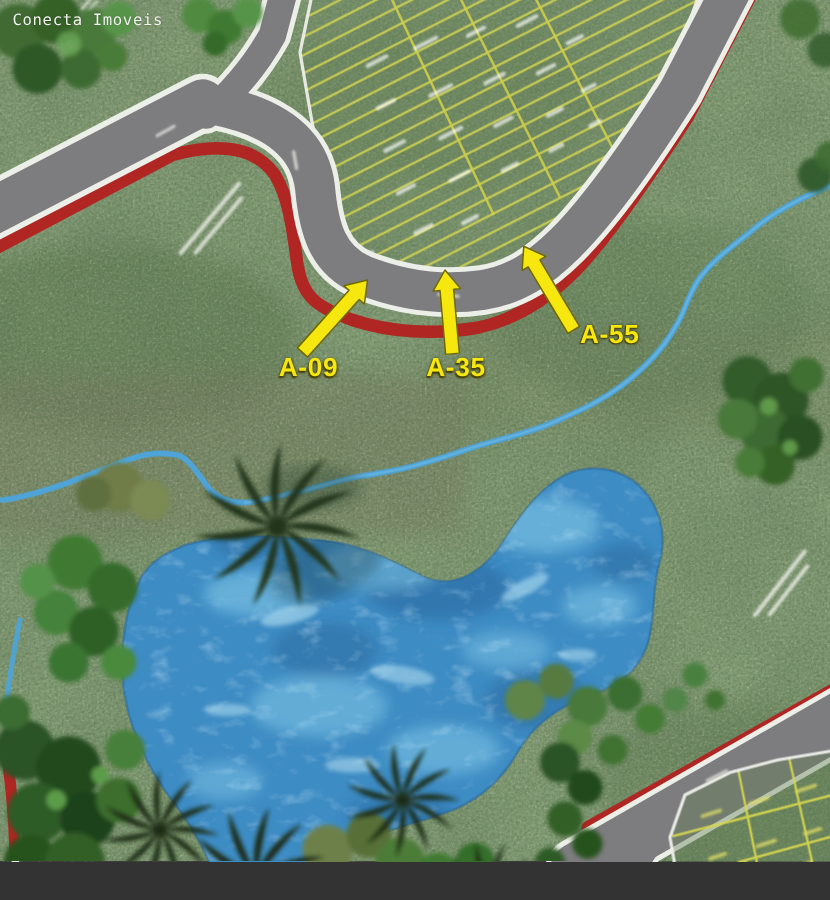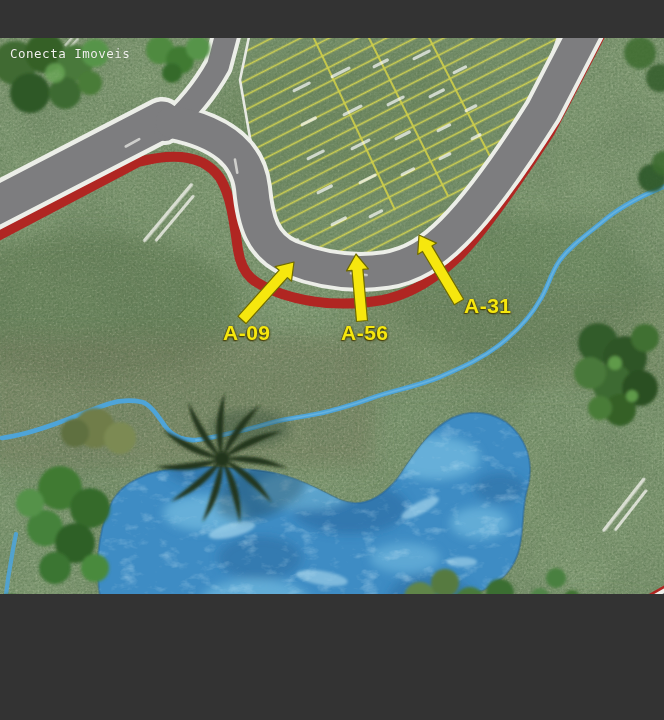--- a/index.html
+++ b/index.html
@@ -1,17 +1,17 @@
 <!DOCTYPE html>
 <html><head>
 <meta charset="utf-8">
 <style>
   html,body{margin:0;padding:0;background:#333;}
-  #stage{position:relative;width:664px;height:556px;overflow:hidden;background:#a21caf;
-         font-family:"Liberation Sans",sans-serif;margin-top:38px;}
+  #stage{position:relative;width:664px;height:689px;overflow:hidden;background:#a21caf;
+         font-family:"Liberation Sans",sans-serif;}
   #map-svg{position:absolute;left:0;top:0;width:664px;height:720px;display:block;}
   .watermark{position:absolute;left:10px;top:8px;
              font-family:"DejaVu Sans Mono",monospace;font-size:12.5px;
              color:#f2f4ee;letter-spacing:.5px;text-shadow:0 0 1px rgba(0,0,0,.4);}
   .lot-label{position:absolute;font-weight:700;font-size:21px;color:#f6e70e;
              letter-spacing:.5px;
              text-shadow:-1px 1px 1px rgba(70,62,0,.9),1px 1px 2px rgba(70,62,0,.7),0 0 2px rgba(60,55,0,.6);}
   #lbl-a01{left:223px;top:283px;}
   #lbl-a56{left:341px;top:283px;}
   #lbl-a55{left:464px;top:256px;}
@@ -372,16 +372,16 @@
 
   <g stroke="#6f6a00" stroke-width="1.2" stroke-linejoin="round">
     <polygon fill="#f6e70e" points="246.1,285.7 287.4,239.6 291.5,243.2 294,224 275.1,228.6 279.2,232.2 237.9,278.3"></polygon>
     <polygon fill="#f6e70e" points="367.5,282.5 362.9,231.4 368.4,230.9 356,216 346.5,232.9 352.0,232.4 356.5,283.5"></polygon>
     <polygon fill="#f6e70e" points="463.7,261.2 431.9,207.9 436.6,205.1 419,197 417.7,216.4 422.5,213.5 454.3,266.8"></polygon>
   </g>
 </svg>
 
 <div class="watermark">Conecta Imoveis</div>
 <div id="lbl-a01" class="lot-label">A-09</div>
-<div id="lbl-a56" class="lot-label">A-56</div>
-<div id="lbl-a55" class="lot-label">A-31</div>
+<div id="lbl-a56" class="lot-label">A-35</div>
+<div id="lbl-a55" class="lot-label">A-55</div>
 
 </div>
 
 </body></html>

